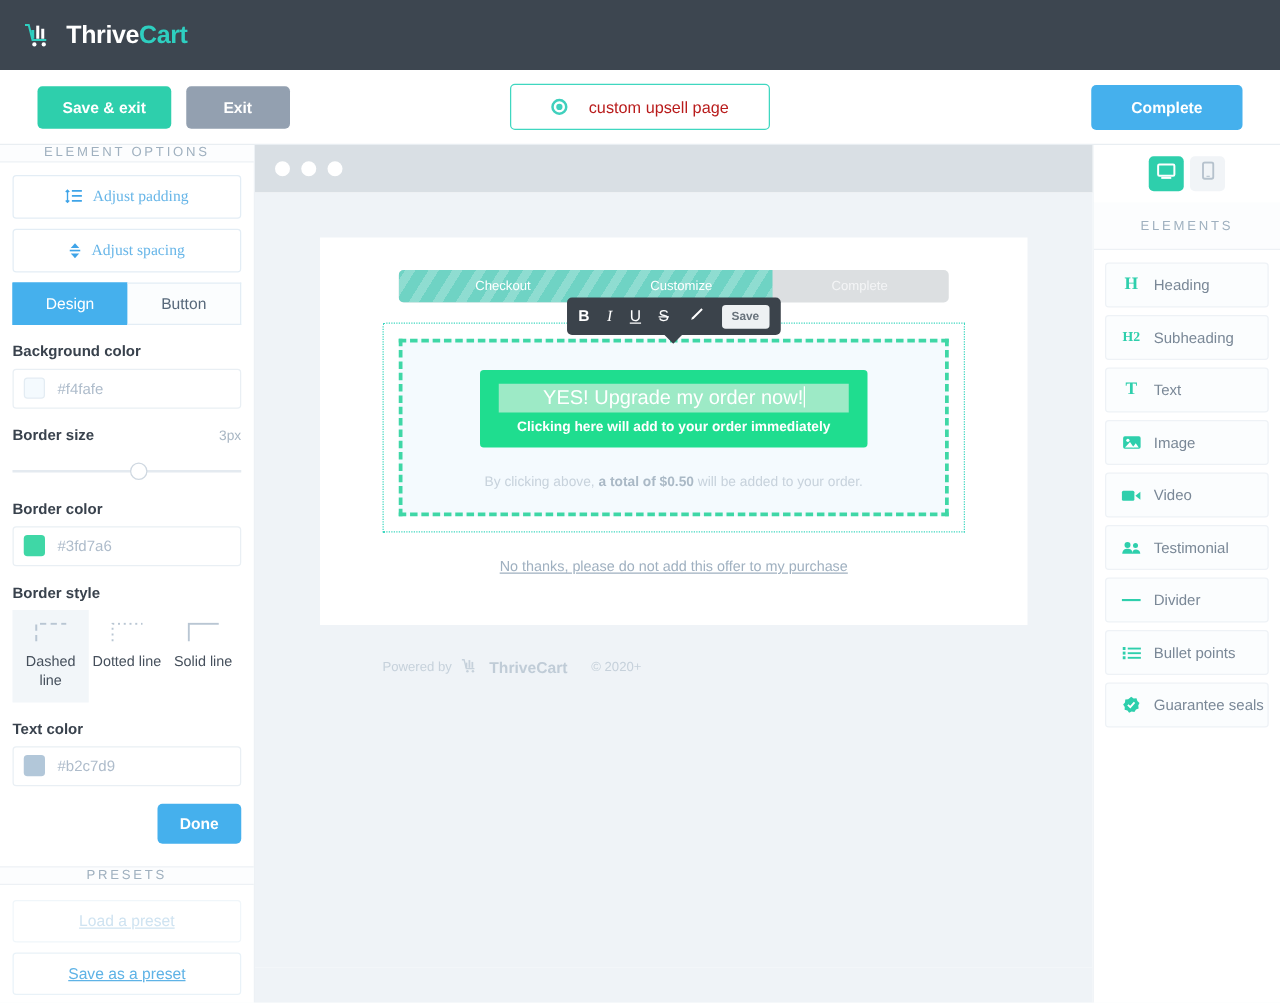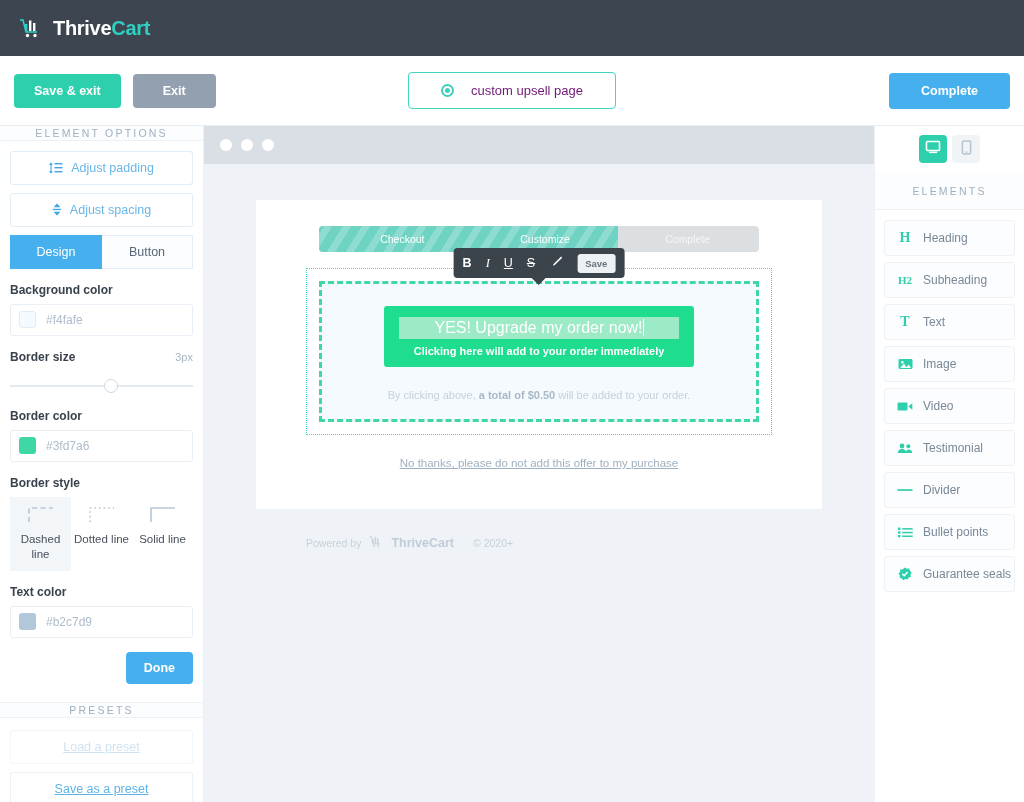--- a/index.html
+++ b/index.html
@@ -16,37 +16,37 @@
     display: flex; align-items: center; padding-left: 18px;
   }
   .logo { display: flex; align-items: center; gap: 9px; }
   .logo-mark { width: 26px; height: 22px; position: relative; }
   .logo-text { font-size: 20px; font-weight: bold; letter-spacing: -0.3px; }
   .logo-text .a { color: #ffffff; }
   .logo-text .b { color: #2ecfc0; }
 
   
   .actionbar {
-    height: 70px; background: #fff; border-bottom: 1px solid #e9eef2;
-    display: flex; align-items: center; position: relative; padding: 0 14px;
+    height: 60px; background: #fff; border-bottom: 1px solid #e9eef2;
+    display: flex; align-items: center; position: relative; padding: 0 30px;
   }
   .btn {
     border: none; cursor: pointer; font-family: inherit;
     font-size: 12.5px; border-radius: 4px;
   }
   .btn-save-exit {
     background: #2ecfac; color: #fff; padding: 10px 20px; font-weight: bold;
     margin-right: 12px;
   }
   .btn-exit {
     background: #93a0b0; color: #fff; padding: 10px 30px; font-weight: bold;
   }
   .pill-page {
     position: absolute; left: 50%; transform: translateX(-50%);
-    border: 1px solid #3fd7c0; color: #701a75; background: #fff;
+    border: 1px solid #3fd7c0; color: #b91c1c; background: #fff;
     border-radius: 4px; padding: 10px 32px; font-size: 13px;
     display: flex; align-items: center; gap: 17px; cursor: pointer;
   }
   .target-icon { width: 13px; height: 13px; border: 2px solid #3fd0bd;
     border-radius: 50%; display: inline-block; position: relative; }
   .target-icon::after { content: ""; position: absolute; inset: 2px;
     background: #3fd0bd; border-radius: 50%; }
   .btn-complete {
     background: #45b0ed; color: #fff; padding: 11px 32px; font-weight: bold;
     margin-left: auto; font-size: 12.5px;
@@ -64,21 +64,21 @@
     height: 38px; display: flex; align-items: center; justify-content: center;
     font-size: 10.5px; letter-spacing: 2.2px; color: #9fb0bf;
     border-bottom: 1px solid #edf1f5; background: #fcfdfe;
   }
   .left-inner { padding: 10px 10px 0 10px; }
   .ghost-btn {
     width: 100%; border: 1px solid #e3edf5; background: #fff;
     color: #68b6e8; font-size: 12.5px; border-radius: 3px;
     padding: 9px 0; margin-bottom: 8px; cursor: pointer;
     display: flex; align-items: center; justify-content: center; gap: 8px;
-    font-family: Liberation Sans, sans-serif;
+    font-family: Liberation Serif, serif;
   }
   .ghost-btn svg { display: block; }
   .tabs { display: flex; margin-top: 2px; margin-bottom: 14px; }
   .tab {
     flex: 1; text-align: center; padding: 9px 0; font-size: 12.5px;
     cursor: pointer; border: 1px solid #e3edf5;
   }
   .tab.active { background: #45b0ed; color: #fff; border-color: #45b0ed; }
   .tab.inactive { background: #fbfdfe; color: #57687a; border-left: none; }
   .field-label { font-size: 12px; color: #39424d; font-weight: bold; margin-bottom: 7px; }

